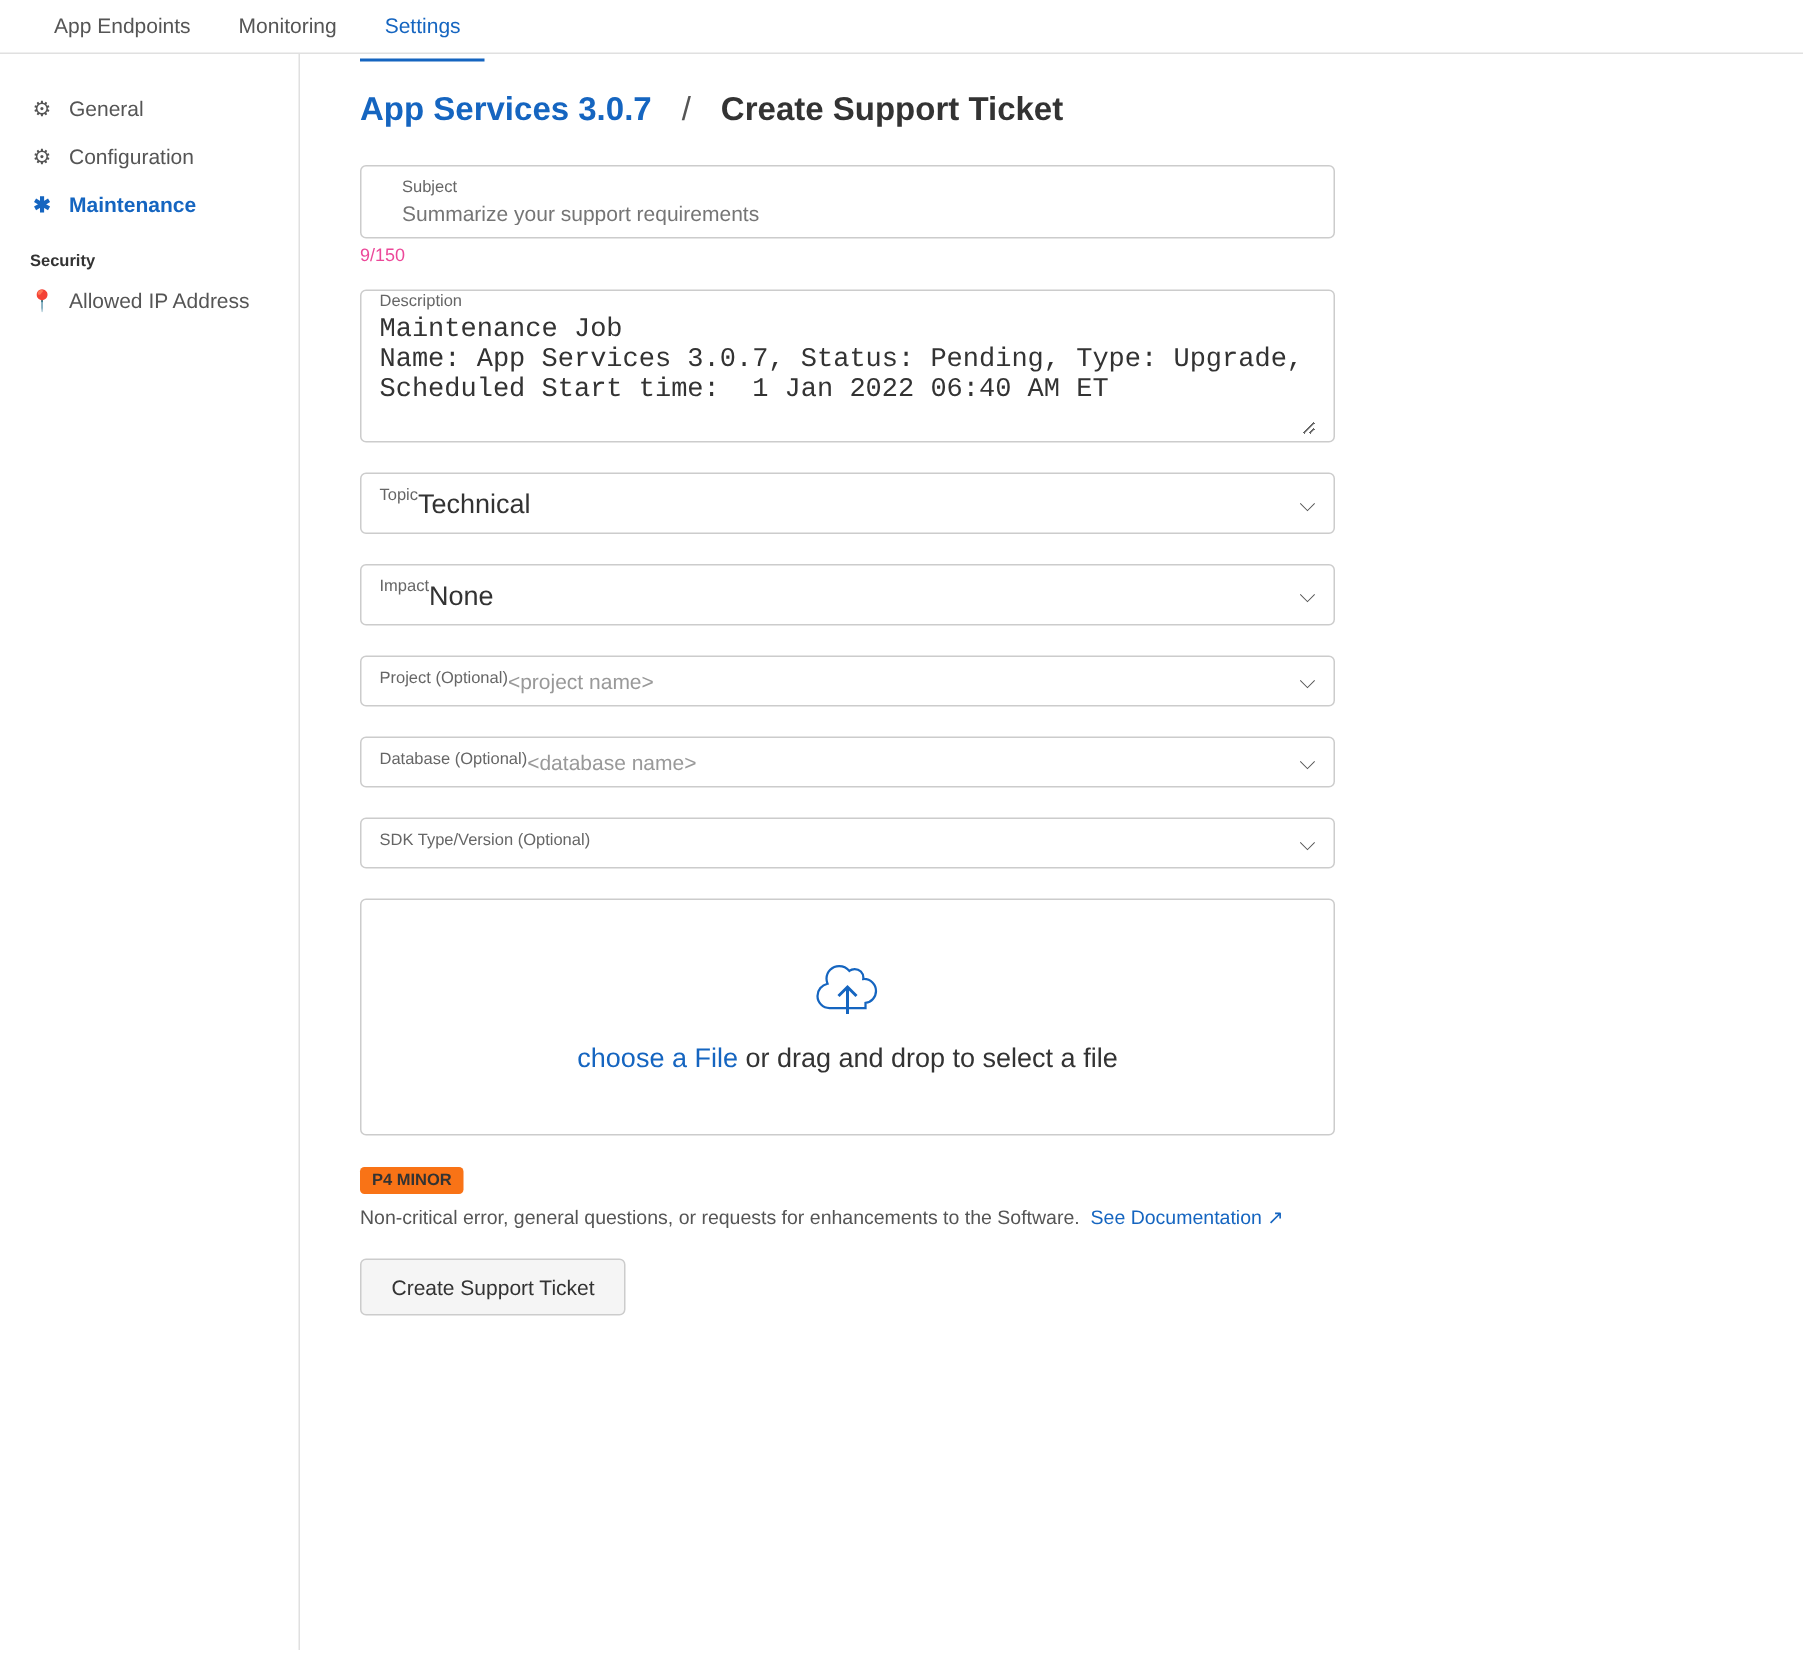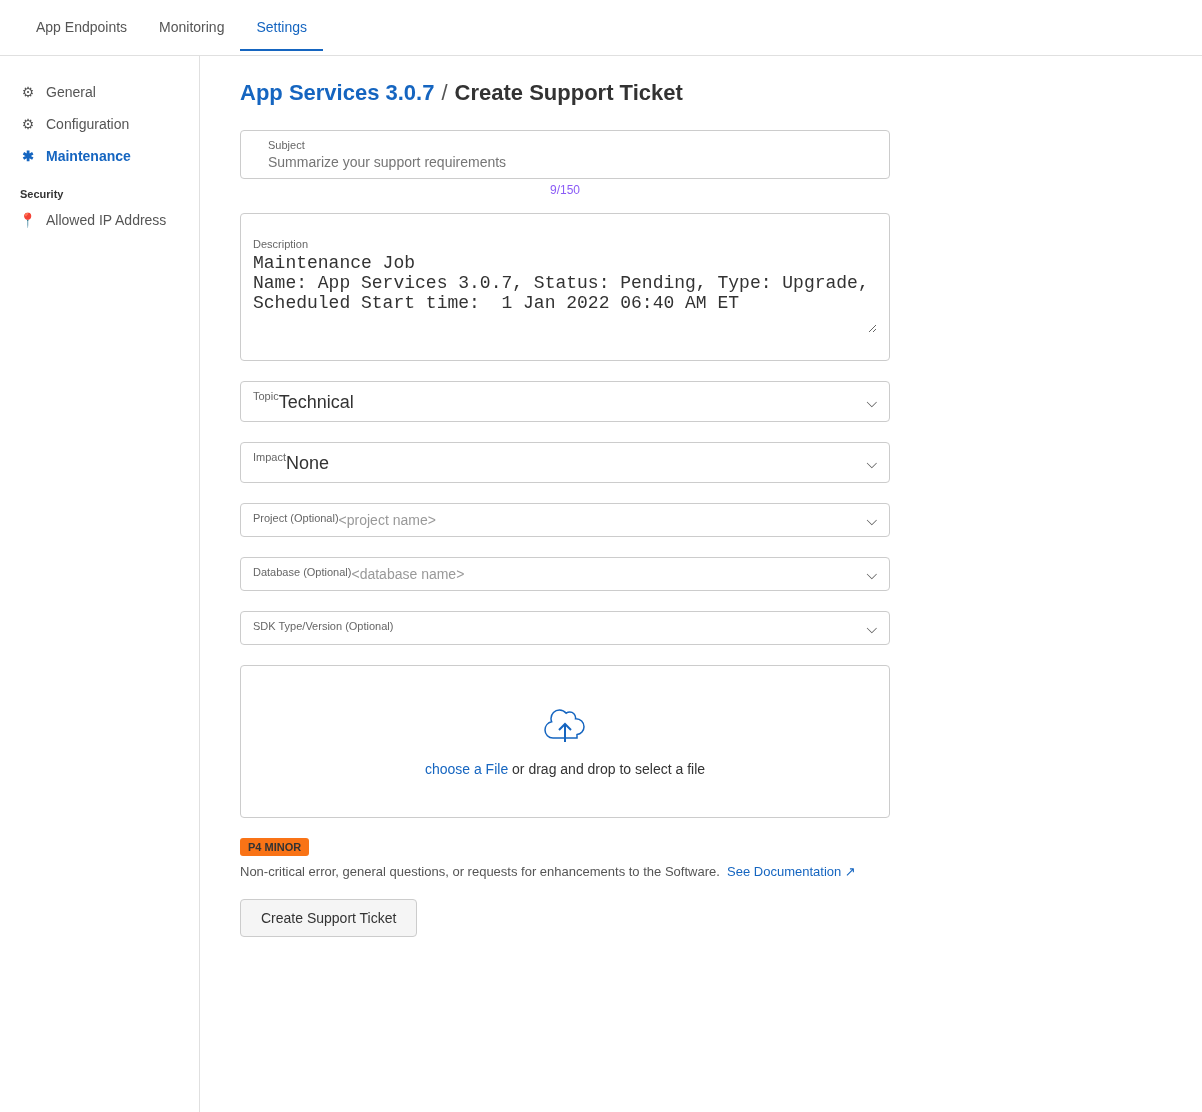--- a/index.html
+++ b/index.html
@@ -4,21 +4,21 @@
   <style>
     * { box-sizing: border-box; margin: 0; padding: 0; }
     body { font-family: -apple-system, BlinkMacSystemFont, 'Segoe UI', sans-serif; font-size: 14px; color: #333; background: #fff; }
 
     
     .top-nav {
       display: flex;
       align-items: center;
       border-bottom: 1px solid #e0e0e0;
       padding: 0 20px;
-      height: 56px;
+      height: 36px;
     }
     .top-nav-tab {
       padding: 14px 16px;
       cursor: pointer;
       color: #555;
       font-size: 14px;
       border-bottom: 2px solid transparent;
       margin-bottom: -1px;
     }
     .top-nav-tab.active {
@@ -73,21 +73,21 @@
     .main-content {
       flex: 1;
       padding: 24px 40px;
       max-width: 900px;
     }
 
     
     .page-title {
       display: flex;
       align-items: center;
-      gap: 7px;
+      gap: 20px;
       margin-bottom: 24px;
       font-size: 22px;
     }
     .page-title-link {
       color: #1565c0;
       font-weight: 600;
       cursor: pointer;
     }
     .page-title-separator {
       color: #555;
@@ -117,31 +117,31 @@
       padding: 10px 12px;
       font-size: 14px;
       color: #999;
       outline: none;
     }
     .subject-wrapper {
       position: relative;
       margin-bottom: 4px;
     }
     .subject-char-count {
-      text-align: center;
+      text-align: left;
       font-size: 12px;
-      color: #8b5cf6;
+      color: #ec4899;
       margin-bottom: 16px;
     }
 
     
     .desc-wrapper {
       border: 1px solid #ccc;
       border-radius: 4px;
-      padding: 24px 12px;
+      padding: 1px 12px;
       margin-bottom: 20px;
     }
     .desc-textarea {
       width: 100%;
       border: none;
       outline: none;
       font-size: 18px;
       color: #333;
       resize: vertical;
       min-height: 80px;
@@ -182,21 +182,21 @@
       border-radius: 4px;
       padding: 40px 20px;
       text-align: center;
       margin-bottom: 20px;
       background: #fff;
     }
     .upload-icon {
       margin-bottom: 12px;
     }
     .upload-text {
-      font-size: 14px;
+      font-size: 18px;
       color: #333;
     }
     .upload-link {
       color: #1565c0;
       cursor: pointer;
     }
 
     
     .badge {
       display: inline-block;

